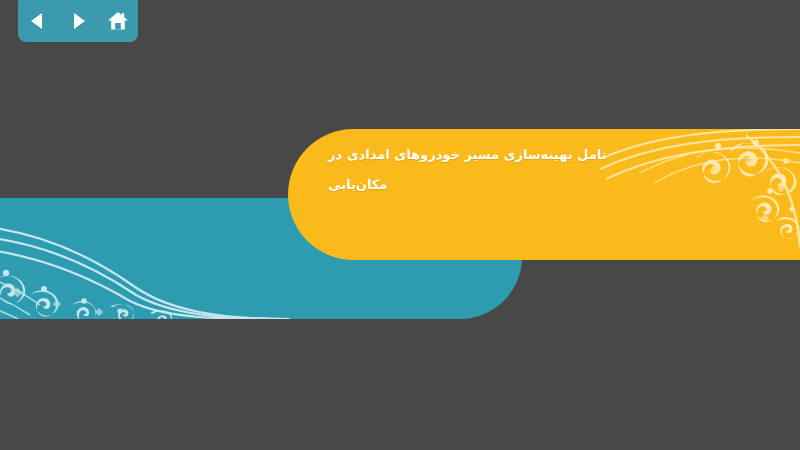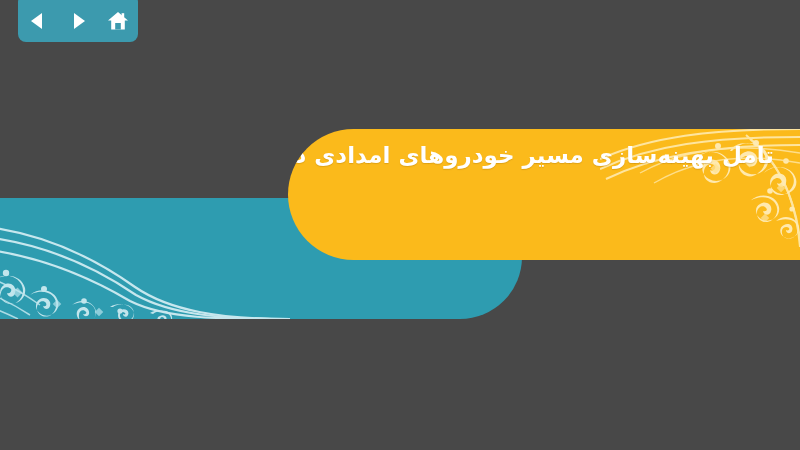--- a/index.html
+++ b/index.html
@@ -70,21 +70,21 @@
     opacity:0.85;
     pointer-events:none;
   }
   #title-text {
     position:absolute;
     left:0; right:0; top:11px;
     padding:0 26px 0 40px;
     text-align:left;
     direction:rtl;
     color:#FFFFFF;
-    font-size:23px;
+    font-size:13px;
     line-height:30px;
     font-weight:bold;
     letter-spacing:0px;
     text-shadow:0 1px 1px rgba(140,90,0,.25);
     z-index:3;
   }
   .title-line { display:block; white-space:nowrap; }
 </style>
 </head>
 <body>
@@ -178,17 +178,18 @@
         <rect x="162" y="86" width="6" height="6" transform="rotate(45 165 89)"></rect>
       </g>
       <g fill="none" stroke="#FFEFBE" stroke-width="1.4" opacity="0.8">
         <path d="M40,44 C80,22 130,12 200,24"></path>
         <path d="M54,54 C92,32 138,22 200,34"></path>
       </g>
     </svg>
 
     <div id="title-text">
       <span class="title-line">تامل بهینه‌سازی مسیر خودروهای امدادی در</span>
+      <span class="title-line">مکان‌یابی</span>
     </div>
 
   </div>
 
 </div>
 
 </body></html>

